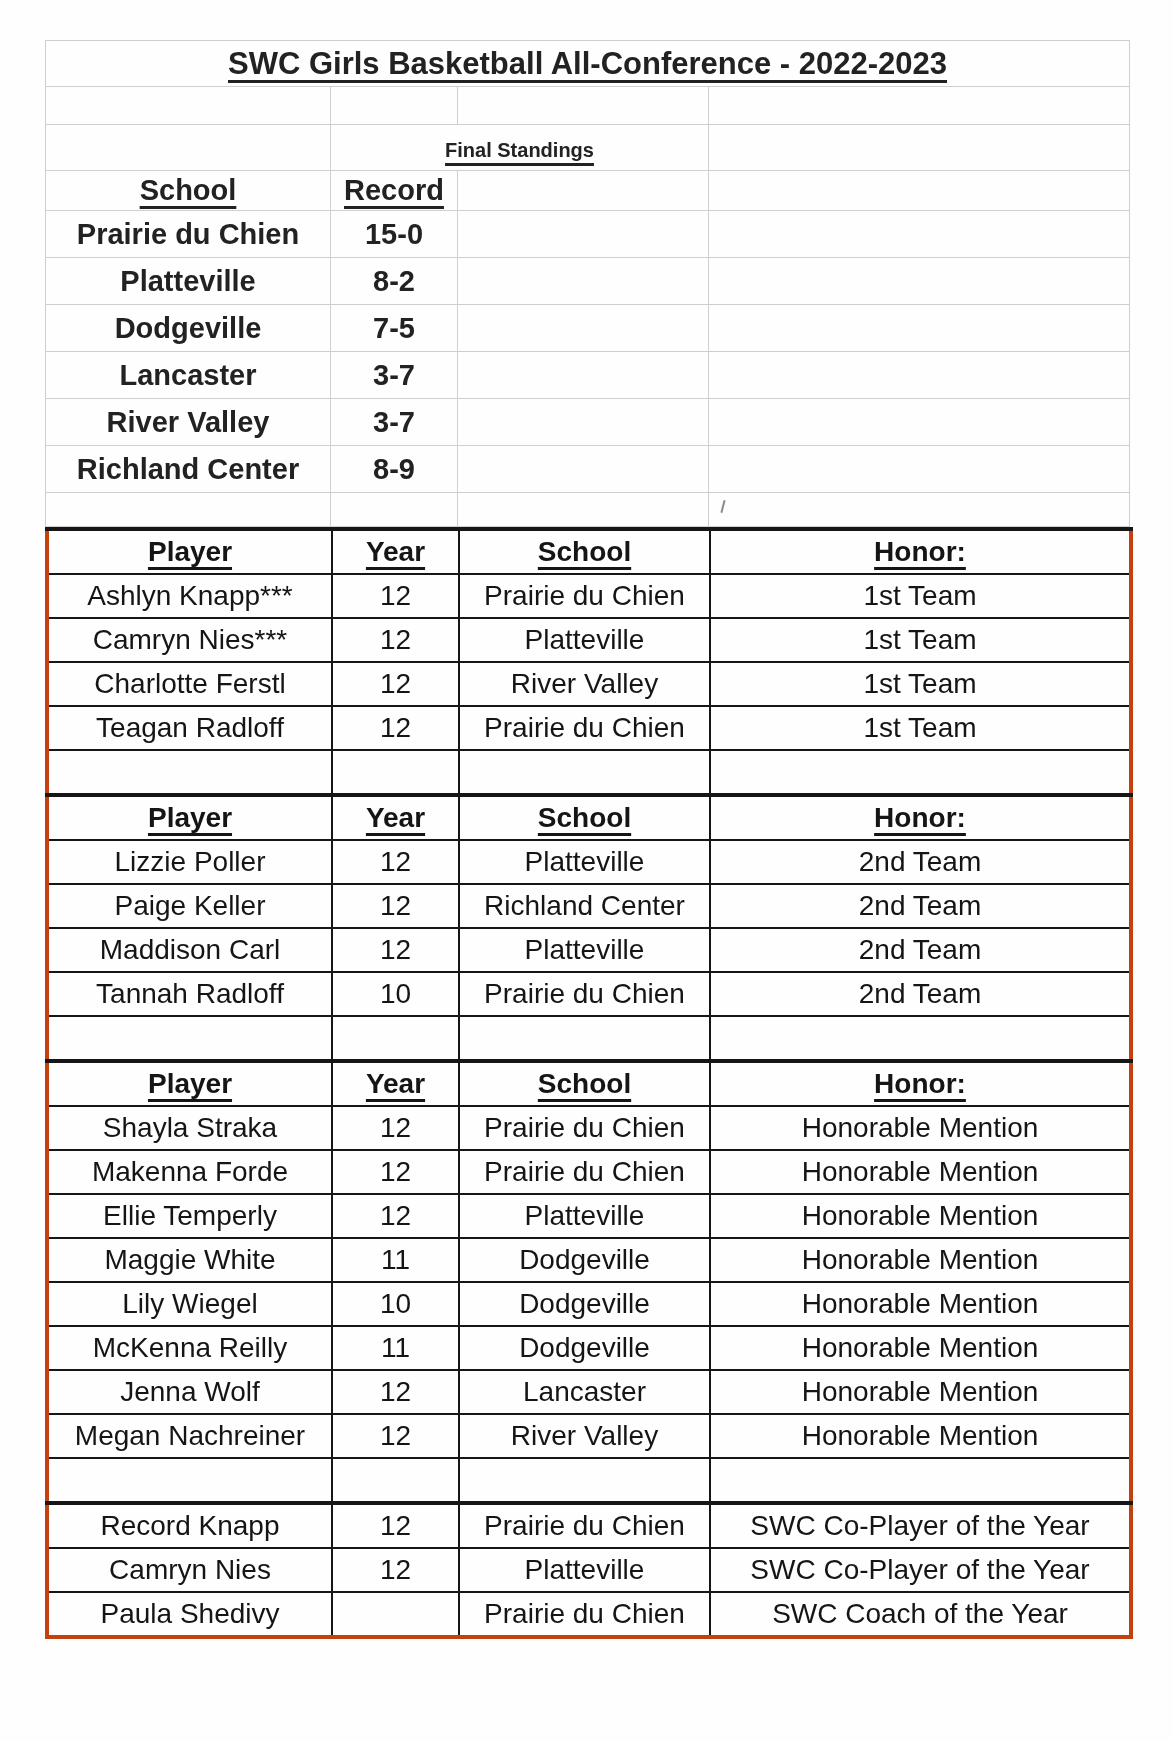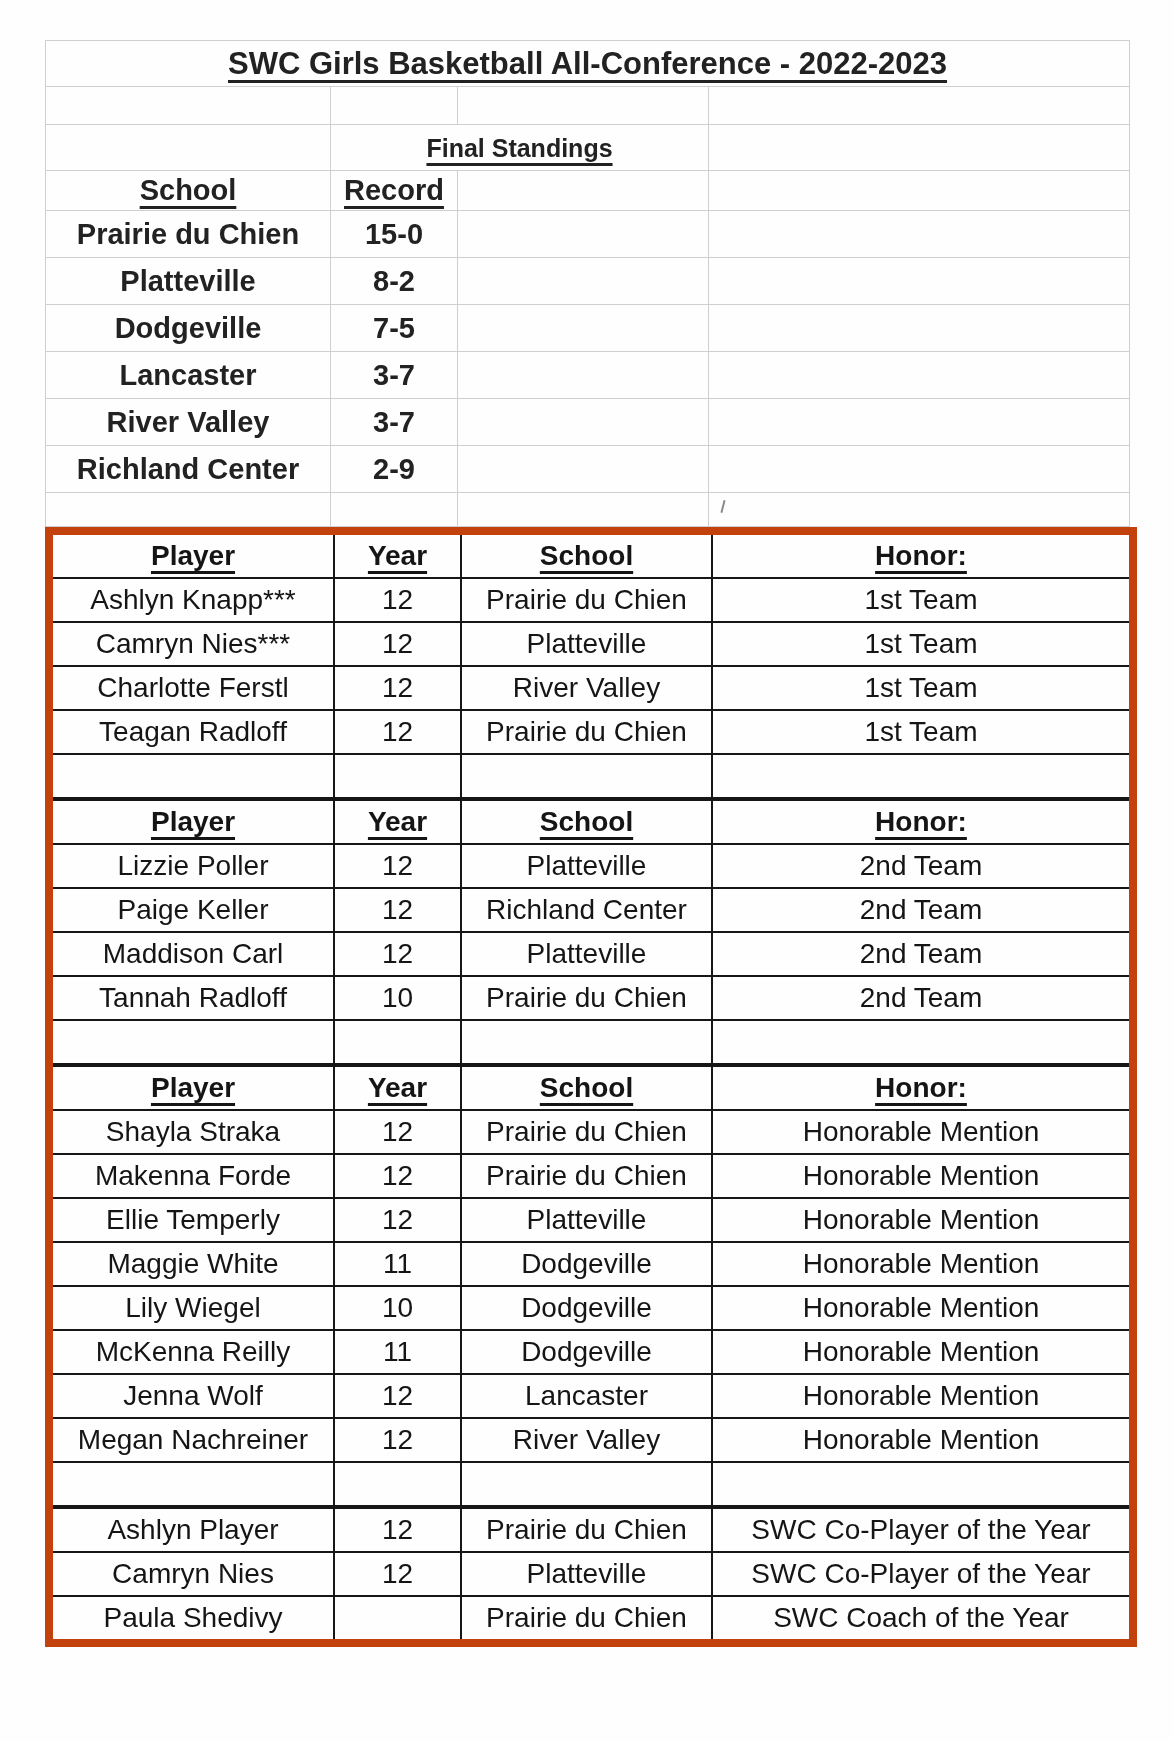--- a/index.html
+++ b/index.html
@@ -41,33 +41,33 @@
   tr.r-team   { height: 47px; }
   tr.r-tail   { height: 34px; }
   .title {
     font-size: 31px;
     font-weight: bold;
     text-decoration: underline;
     text-decoration-thickness: 3px;
     text-underline-offset: 6px;
   }
   .fs {
-    font-size: 25px;
+    font-size: 20px;
     font-weight: bold;
     text-decoration: underline;
     text-decoration-thickness: 3px;
     text-underline-offset: 6px;
   }
   .colhead {
     text-decoration: underline;
     text-decoration-thickness: 3px;
     text-underline-offset: 6px;
   }
   
-  table.main { border: 8px solid #c2410c; }
+  table.main { border: 4px solid #c2410c; }
   table.main td {
     border: 2px solid #161616;
     font-size: 28px;
     font-weight: normal;
     height: 42px;
     color: #151515;
   }
   table.main tr.header td {
     font-weight: bold;
     text-decoration: underline;
@@ -150,21 +150,21 @@
           <td></td>
       </tr>
         <tr class="r-team">
         <td>River Valley</td>
         <td>3-7</td>
         <td></td>
           <td></td>
       </tr>
         <tr class="r-team">
         <td>Richland Center</td>
-        <td>2-9</td>
+        <td>8-9</td>
         <td></td>
           <td></td>
       </tr>
       </tbody>
     <tbody>
       <tr class="r-tail">
         <td></td>
           <td></td>
           <td></td>
           <td></td>
@@ -306,21 +306,21 @@
         <td>River Valley</td>
         <td>Honorable Mention</td>
       </tr>
         <tr class="blank">
         <td></td>
         <td></td>
         <td></td>
         <td></td>
       </tr>
         <tr class="data sep">
-        <td>Ashlyn Player</td>
+        <td>Record Knapp</td>
         <td>12</td>
         <td>Prairie du Chien</td>
         <td>SWC Co-Player of the Year</td>
       </tr>
         <tr class="data">
         <td>Camryn Nies</td>
         <td>12</td>
         <td>Platteville</td>
         <td>SWC Co-Player of the Year</td>
       </tr>

